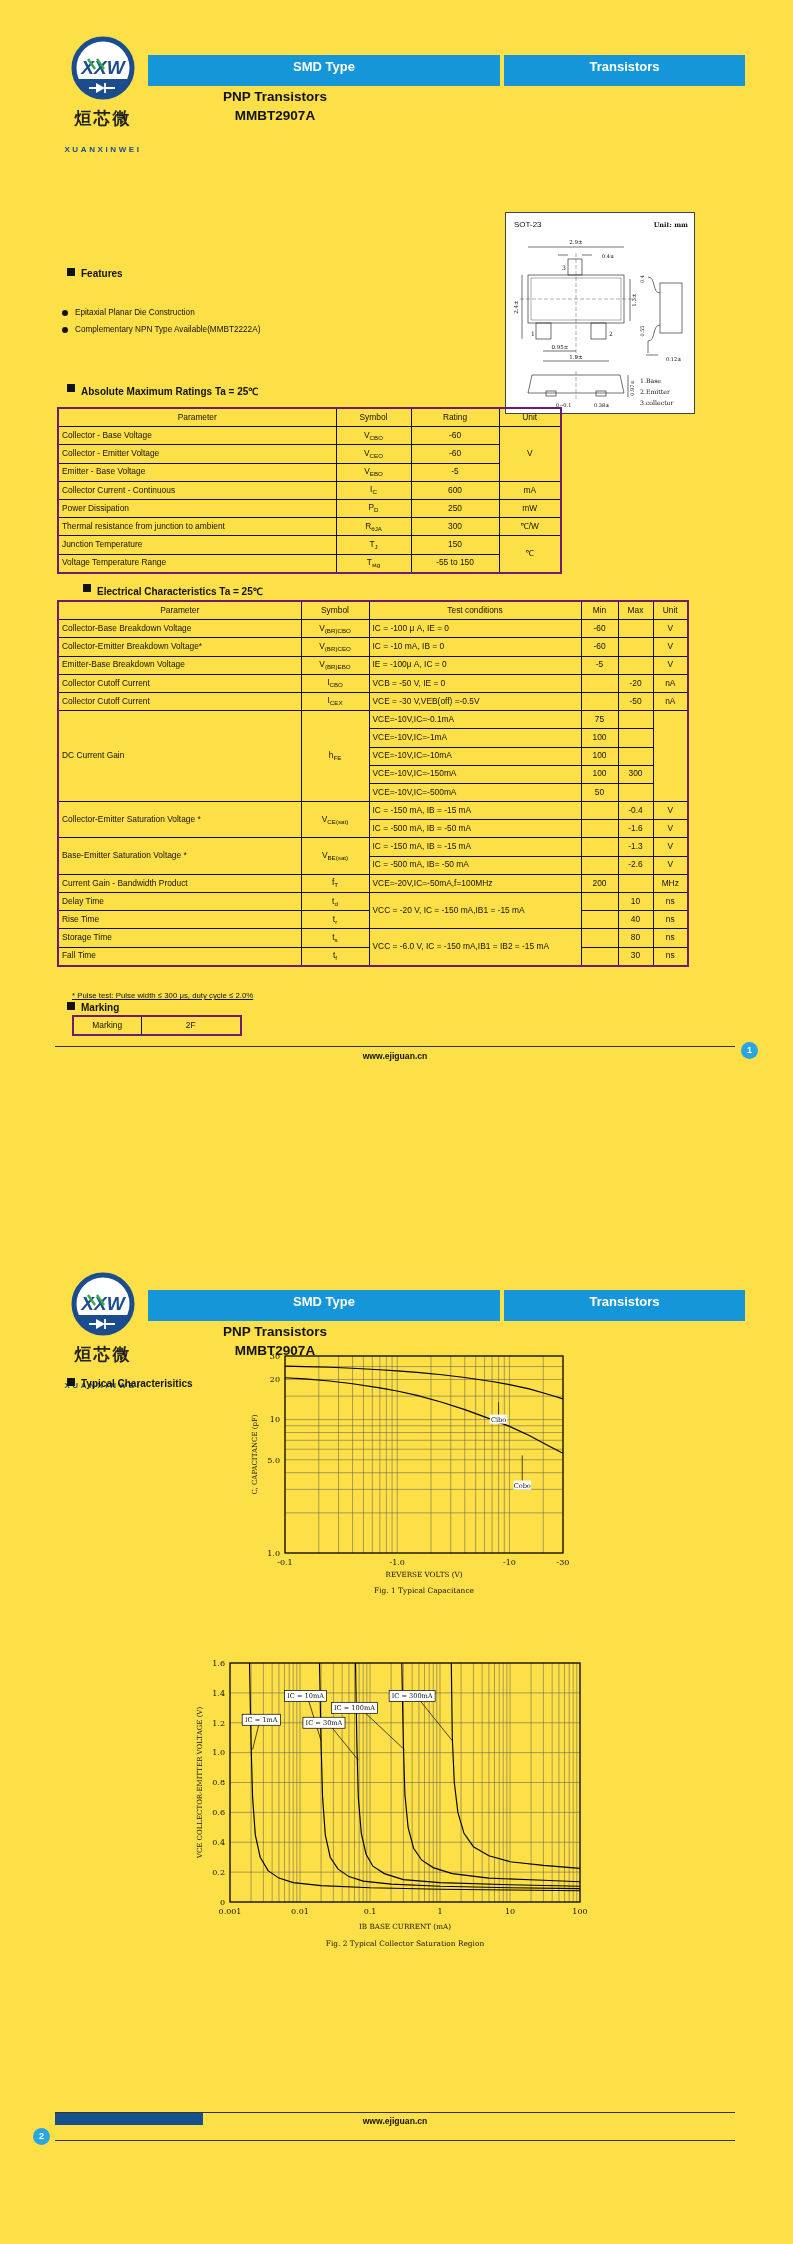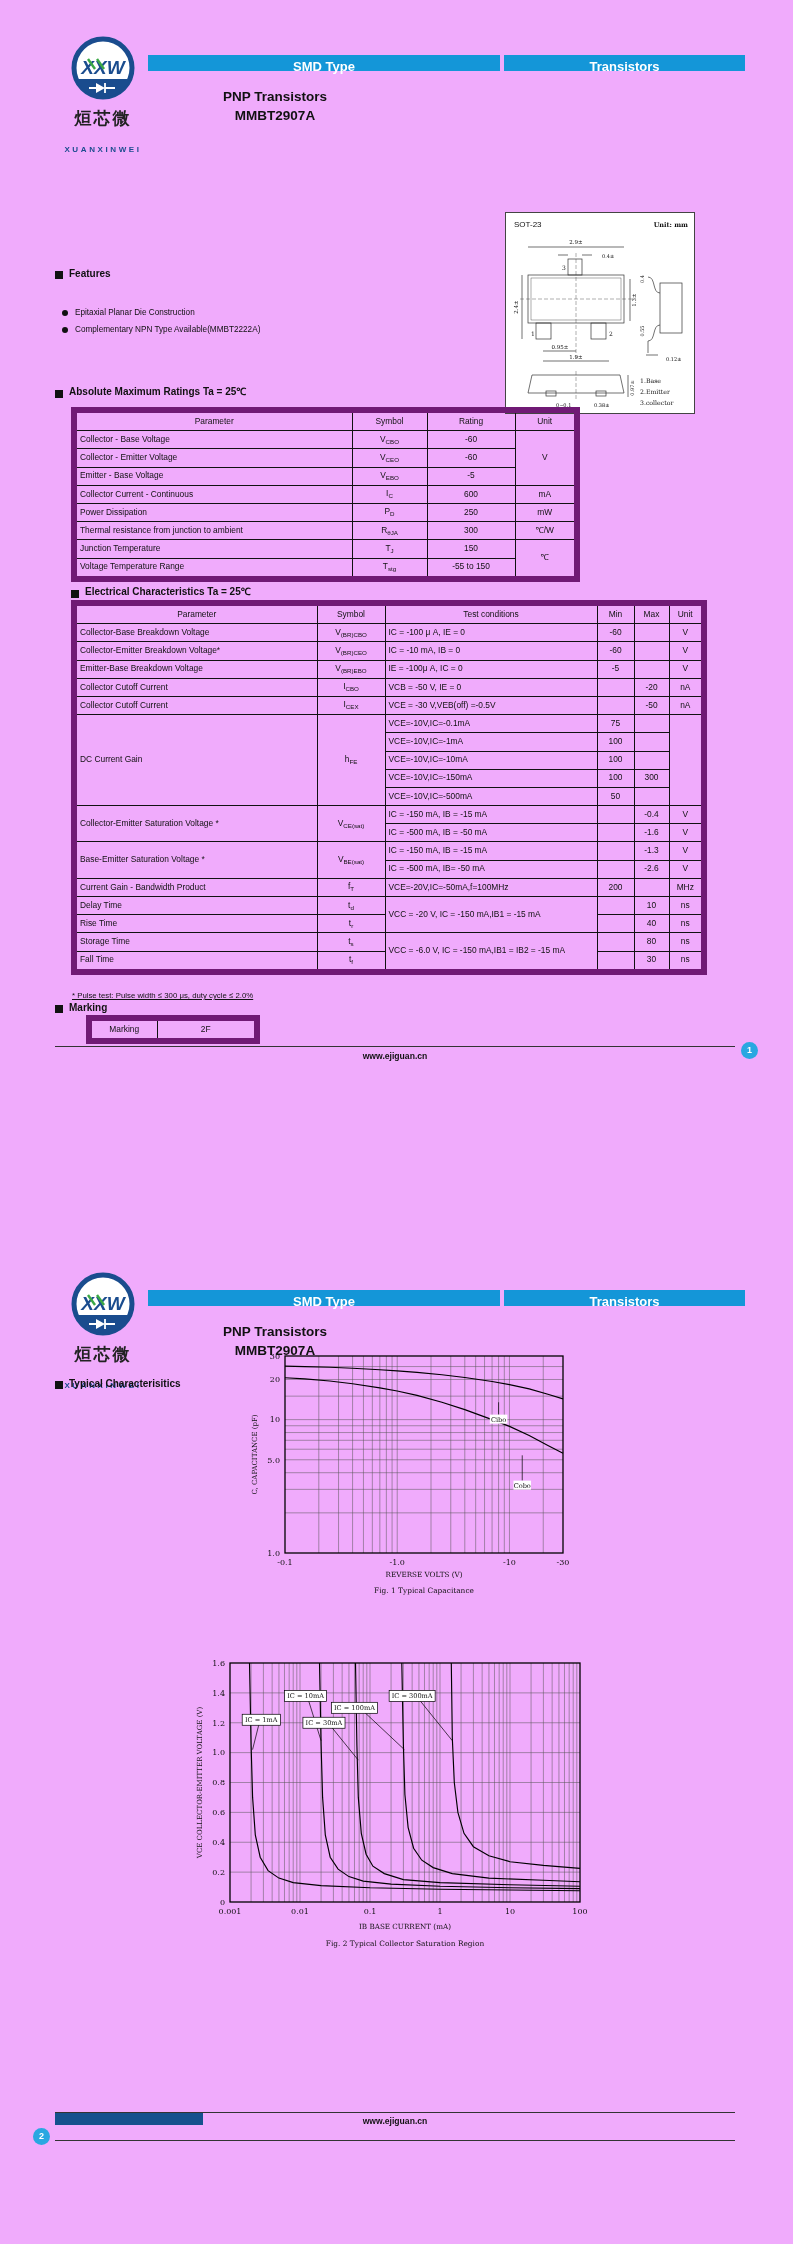--- a/index.html
+++ b/index.html
@@ -1,31 +1,31 @@
 <!DOCTYPE html>
 <html><head>
 <meta charset="utf-8">
 <style>
   html,body{margin:0;padding:0;background:#fff;}
-  #canvas{position:relative;width:793px;height:2244px;background:#f0abfc;overflow:hidden;
+  #canvas{position:relative;width:793px;height:2244px;background:#fde047;overflow:hidden;
           font-family:"Liberation Sans",sans-serif;color:#111;}
   .abs{position:absolute;}
   
   .brand-cn{font:700 17px/1 "DejaVu Sans",sans-serif;color:#222;letter-spacing:2px;}
   .brand-en{font:600 8px/1 "Liberation Sans",sans-serif;color:#1a4c8e;letter-spacing:2.6px;margin-top:19px;}
-  .bar{height:16px;background:#1496d8;color:#fff;font:700 13px/23px "Liberation Sans",sans-serif;text-align:center;}
+  .bar{height:31px;background:#1496d8;color:#fff;font:700 13px/23px "Liberation Sans",sans-serif;text-align:center;}
   .t1{font:700 13.5px/1 "Liberation Sans",sans-serif;text-align:center;width:250px;}
   
-  .sec{display:flex;align-items:flex-end;gap:6px;font:600 10px "Liberation Sans",sans-serif;color:#111;}
+  .sec{display:flex;align-items:flex-start;gap:6px;font:600 10px "Liberation Sans",sans-serif;color:#111;margin-left:12px;}
   .sq{width:8px;height:8px;background:#111;flex:0 0 auto;}
   .feat{display:flex;align-items:center;gap:7px;font:400 8.2px "Liberation Sans",sans-serif;margin-top:20px;}
   .dot{width:6px;height:6px;border-radius:50%;background:#111;flex:0 0 auto;}
   
   table{border-collapse:collapse;table-layout:fixed;font:400 8.4px/1.15 "Liberation Sans",sans-serif;color:#111;}
-  .dtab{border:6px solid #701a75;margin-left:14px;}
+  .dtab{border:2px solid #701a75;}
   .dtab td,.dtab th{border:1px solid #111;padding:0 3px;height:17.2px;text-align:center;font-weight:400;overflow:hidden;}
   .dtab .pl{text-align:left;}
   .ssub{font-size:6.2px;vertical-align:-2px;}
   .note{font:400 7.8px "Liberation Sans",sans-serif;text-decoration:underline;}
   
   .pkg{border:1px solid #444;background:#fff;}
   
   .fline{height:0;border-top:1px solid #333;}
   .furl{font:700 8.6px "Liberation Sans",sans-serif;text-align:center;color:#111;}
   .badge{width:17px;height:17px;border-radius:50%;background:#2aa7e1;color:#fff;

